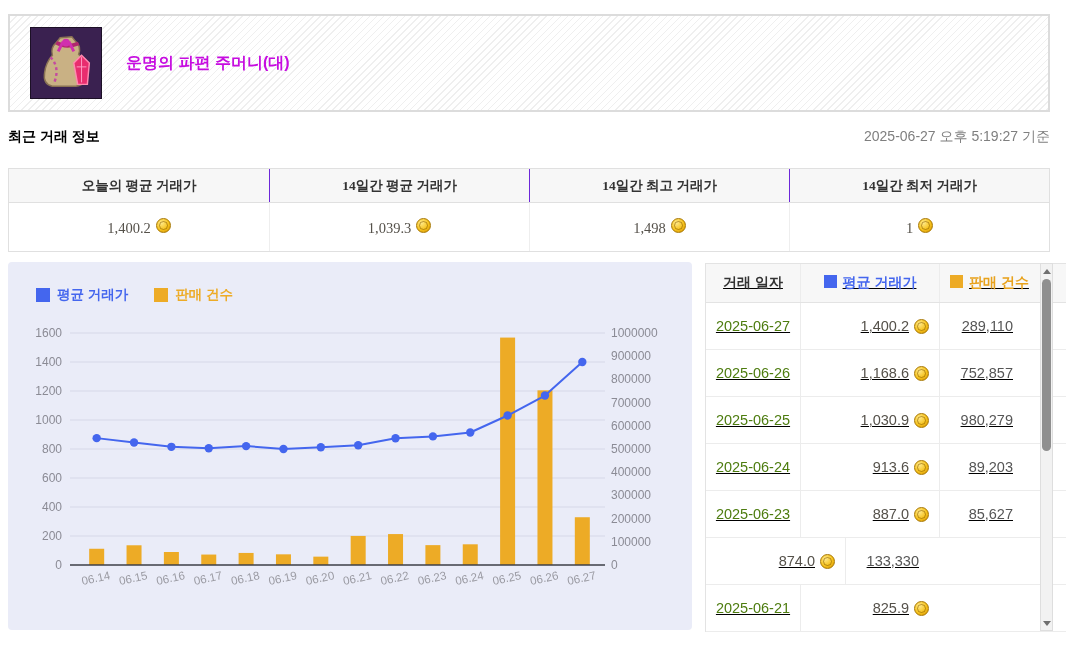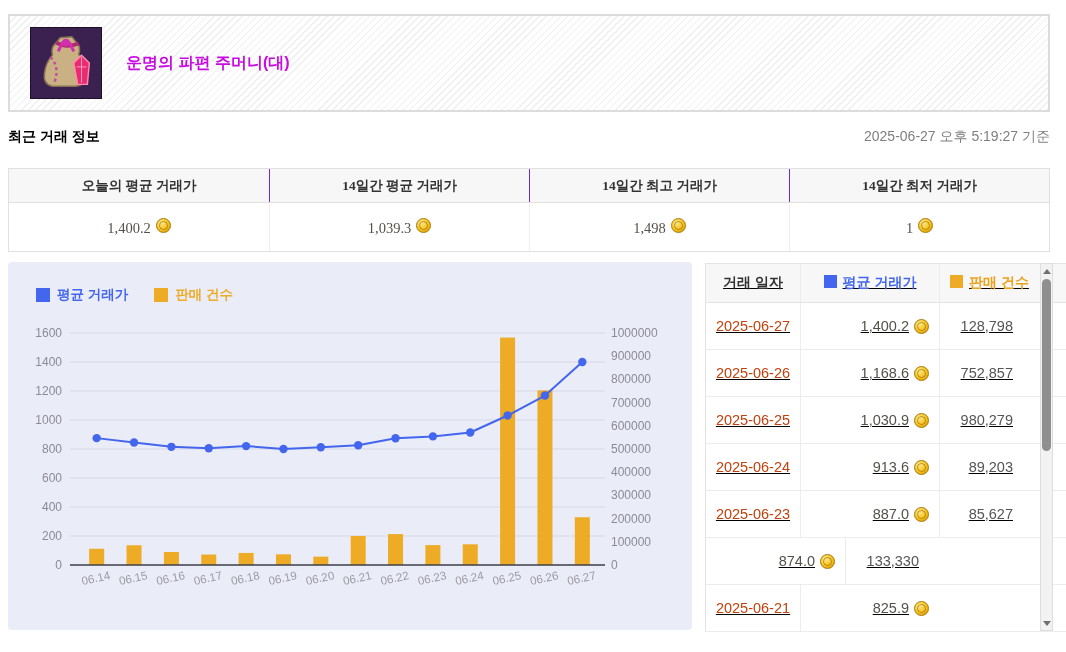--- a/index.html
+++ b/index.html
@@ -42,21 +42,21 @@
   #trade-table{ position:absolute; left:705px; top:263px; width:370px; border-top:1px solid #e3e3e3; border-left:1px solid #e3e3e3; border-right:1px solid #e3e3e3; background:#fff;text-decoration:underline; }
   .tt-head{ display:flex; background:#f7f7f7; border-bottom:1px solid #e3e3e3; }
   .tt-head .tt-cell{ padding:10px 0; font-size:14px; font-weight:bold; text-align:center; }
   .tt-cell{ border-left:1px solid #ececec; }
   .tt-cell:first-child{ border-left:none; }
   .col-date{ width:94px; }
   .col-price{ width:139px; }
   .col-sales{ width:100px; }
   .tt-row{ display:flex; border-bottom:1px solid #ececec; background:#fff; }
   .tt-row .tt-cell{ height:46px; display:flex; align-items:center; font-size:14.5px; }
-  .tt-row .col-date{ justify-content:center; color:#c2410c; }
+  .tt-row .col-date{ justify-content:center; color:#4d7c0f; }
   .tt-row .col-price{ justify-content:flex-end; padding-right:10px; color:#55514a; }
   .tt-row .col-sales{ justify-content:flex-end; padding-right:26px; color:#555; }
   .head-swatch{ width:13px; height:13px; display:inline-block; margin-right:6px; vertical-align:-1px; }
   #th-price{ color:#4466ee; }
   #th-sales{ color:#e8a21c; }
   #th-date{ color:#333; }
 
   
   .coin{ display:inline-block; width:15px; height:15px; border-radius:50%;
     background:radial-gradient(circle at 35% 30%, #ffe98a, #f6c21c 55%, #cf8d00);
@@ -206,21 +206,21 @@
     <div id="tt-body">
     <div class="tt-row">
       <div class="tt-cell col-date">
             <span class="v-date">2025-06-27</span>
           </div>
       <div class="tt-cell col-price">
             <span class="v-price">1,400.2</span>
             <span class="coin"></span>
           </div>
       <div class="tt-cell col-sales">
-            <span class="v-sales">128,798</span>
+            <span class="v-sales">289,110</span>
           </div>
     </div>
 
     <div class="tt-row">
       <div class="tt-cell col-date">
             <span class="v-date">2025-06-26</span>
           </div>
       <div class="tt-cell col-price">
             <span class="v-price">1,168.6</span>
             <span class="coin"></span>

